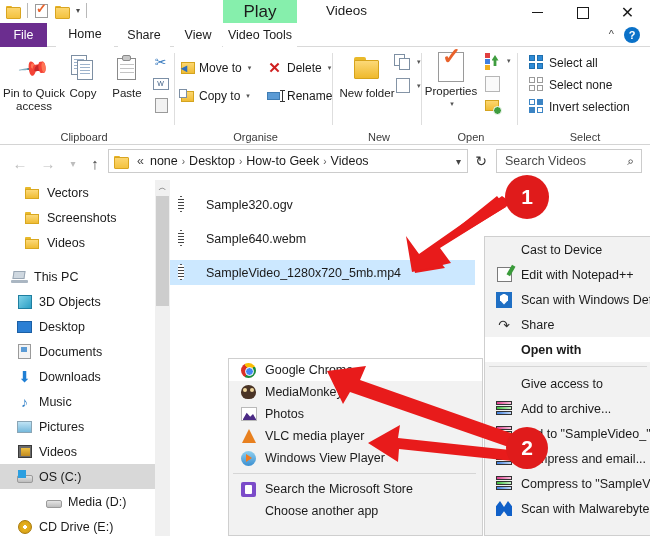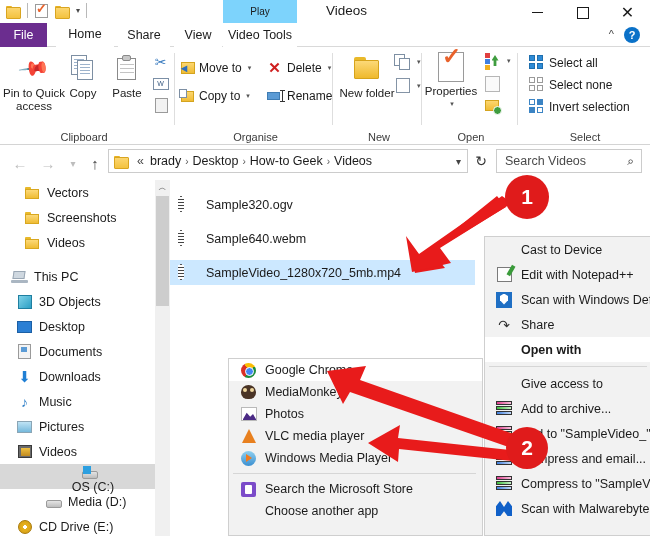--- a/index.html
+++ b/index.html
@@ -66,23 +66,23 @@
     background: #6b2d8f; color: #fff; font-size: 12.5px;
     display: flex; align-items: center; justify-content: center;
   }
   .tab {
     position: absolute; top: 0; height: 24px; font-size: 12.5px; color: #1b1b1b;
     display: flex; align-items: center; justify-content: center;
     background: #ffffff;
   }
   .tab.active { border-bottom: 2px solid #ffffff; }
   .tab-play {
-    position: absolute; top: -23px; height: 23px; background: #7dd3fc;
+    position: absolute; top: -23px; height: 23px; background: #86efac;
     display: flex; align-items: center; justify-content: center;
-    font-size: 10px; color: #1b1b1b;
+    font-size: 17px; color: #1b1b1b;
   }
   .tab-videotools { background: #ffffff; }
   .ribbon-chev {
     position: absolute; right: 36px; top: 5px; font-size: 11px; color: #444;
   }
   .help-ic {
     position: absolute; right: 10px; top: 4px; width: 16px; height: 16px;
     border-radius: 50%; background: #0a71c8; color: #fff; font-size: 11px; font-weight: bold;
     display: flex; align-items: center; justify-content: center;
   }
@@ -200,21 +200,21 @@
     position: absolute; left: 0; top: 180px; width: 650px; height: 356px; background: #ffffff;
   }
   .navpane {
     position: absolute; left: 0; top: 0; width: 170px; height: 356px; background: #ffffff;
     overflow: hidden;
   }
   .npitem {
     position: relative; height: 25px; display: flex; align-items: center;
     font-size: 12.5px; color: #1b1b1b; padding-left: 22px; white-space: nowrap;
   }
-  .npitem.selgray { background: #d8d8d8; flex-direction: column; }
+  .npitem.selgray { background: #d8d8d8; }
   .npitem .nic { width: 17px; height: 16px; margin-right: 6px; flex: none; display: flex; align-items: center; justify-content: center; }
   .np-gap { height: 9px; }
 
   .nf { position: relative; width: 15px; height: 12px; }
   .nf .t { position: absolute; left: 0; top: 0; width: 6px; height: 3px; background: #e9b92a; border-radius: 1px 1px 0 0; }
   .nf .b { position: absolute; left: 0; top: 2px; width: 14px; height: 10px; background: linear-gradient(#fcd978,#efbc34); border: 1px solid #d8a71f; }
 
   .ic-pc { position: relative; width: 17px; height: 12px; }
   .ic-pc .scr { position: absolute; left: 2px; top: 0; width: 12px; height: 8px; background: #cfd8e0; border: 1px solid #9aa7b4; transform: skewX(-8deg); }
   .ic-pc .base { position: absolute; left: 0; bottom: 0; width: 17px; height: 3px; background: #aab6c2; border-radius: 1px; }
@@ -555,21 +555,21 @@
   <div class="addrrow">
     <div class="navbtn dis" style="left:10px;">←</div>
     <div class="navbtn dis" style="left:38px;">→</div>
     <div class="navbtn dis" style="left:63px; font-size:10px;">▾</div>
     <div class="navbtn enabled" style="left:85px;">↑</div>
 
     <div class="addrbox">
       <span class="folder-ic fic"></span>
       <div class="crumbs">
         <span class="cb" style="color:#444;">«</span>
-        <span class="cb">brady</span>
+        <span class="cb">none</span>
         <span class="sep2">›</span>
         <span class="cb">Desktop</span>
         <span class="sep2">›</span>
         <span class="cb">How-to Geek</span>
         <span class="sep2">›</span>
         <span class="cb">Videos</span>
       </div>
       <span class="dd">▾</span>
     </div>
 
@@ -802,21 +802,21 @@
     <div class="subitem">
       <span class="sic">
           <span class="ic-vlc"></span>
         </span>
       <span>VLC media player</span>
     </div>
     <div class="subitem">
       <span class="sic">
           <span class="ic-wmp"></span>
         </span>
-      <span>Windows Media Player</span>
+      <span>Windows View Player</span>
     </div>
     <div class="ctxsep"></div>
     <div class="subitem">
       <span class="sic">
           <span class="ic-store"></span>
         </span>
       <span>Search the Microsoft Store</span>
     </div>
     <div class="subitem">
       <span>Choose another app</span>

